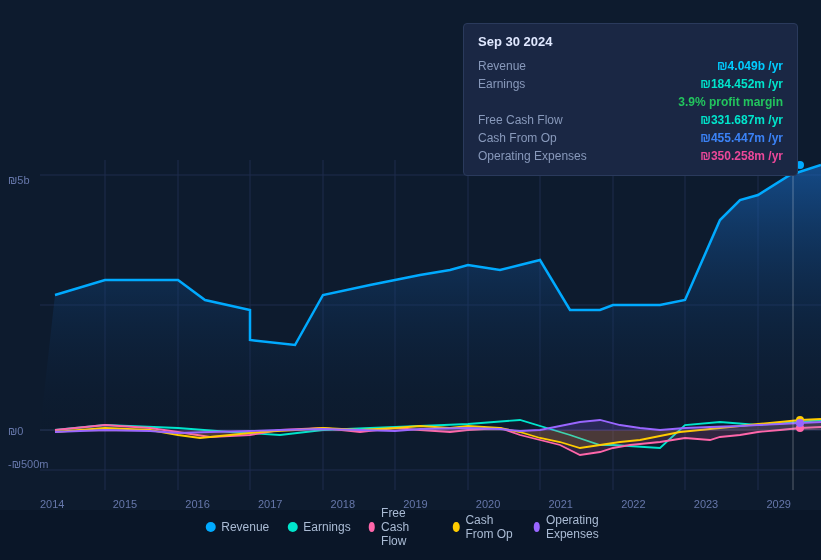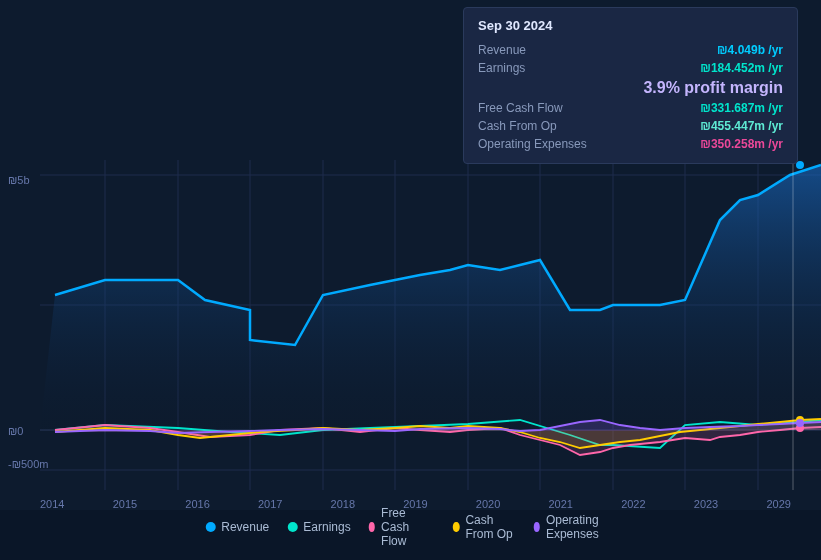--- a/index.html
+++ b/index.html
@@ -15,21 +15,21 @@
 
     .chart-container {
       position: relative;
       width: 821px;
       height: 560px;
     }
 
     
     .tooltip-card {
       position: absolute;
-      top: 7px;
+      top: 23px;
       left: 463px;
       background: #1a2744;
       border: 1px solid #2a3a5c;
       border-radius: 4px;
       padding: 10px 14px;
       width: 335px;
       z-index: 10;
     }
 
     .tooltip-date {
@@ -52,30 +52,30 @@
     }
 
     .tooltip-value {
       font-size: 12px;
       font-weight: 600;
     }
 
     .tooltip-value.cyan { color: #00ccff; }
     .tooltip-value.teal { color: #00e5cc; }
     .tooltip-value.purple { color: #ec4899; }
-    .tooltip-value.gold { color: #5eead4; margin-left: 19px; }
+    .tooltip-value.gold { color: #3b82f6; margin-left: 19px; }
 
     .profit-margin-row {
       display: flex;
       justify-content: flex-end;
       padding: 2px 0;
     }
     .profit-margin-badge {
-      font-size: 16px;
-      color: #c4b5fd;
+      font-size: 12px;
+      color: #22c55e;
       font-weight: 600;
       text-align: center;
     }
 
     
     .y-label {
       position: absolute;
       font-size: 11px;
       color: #6677aa;
       left: 8px;

